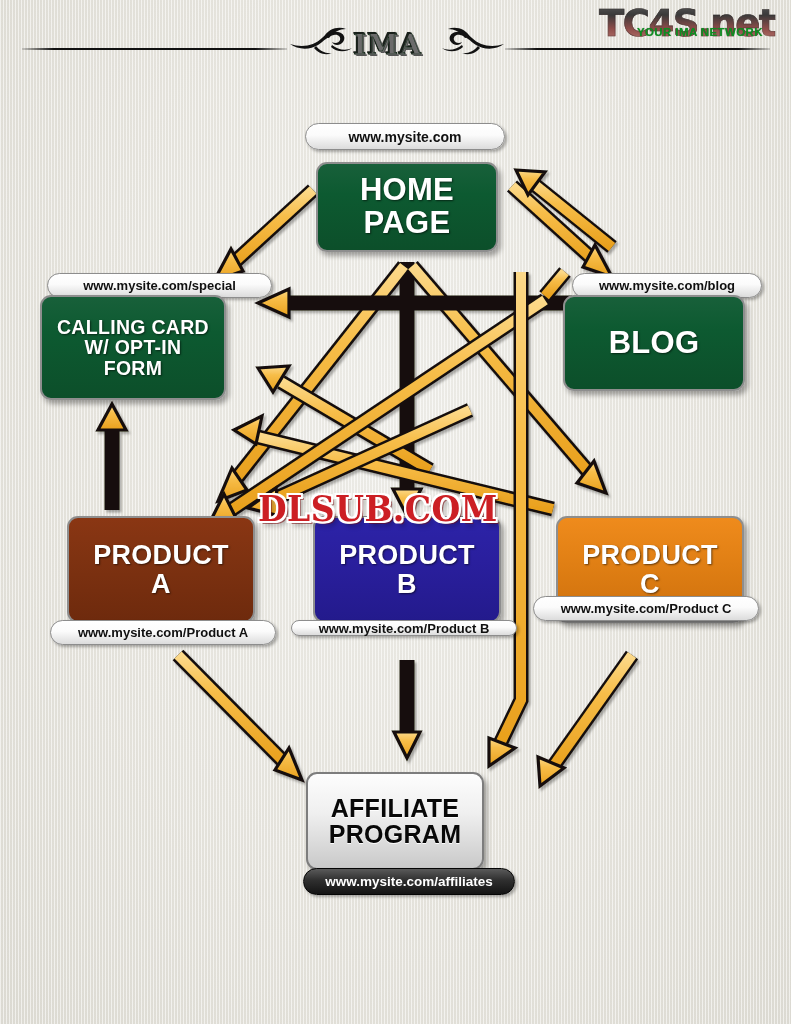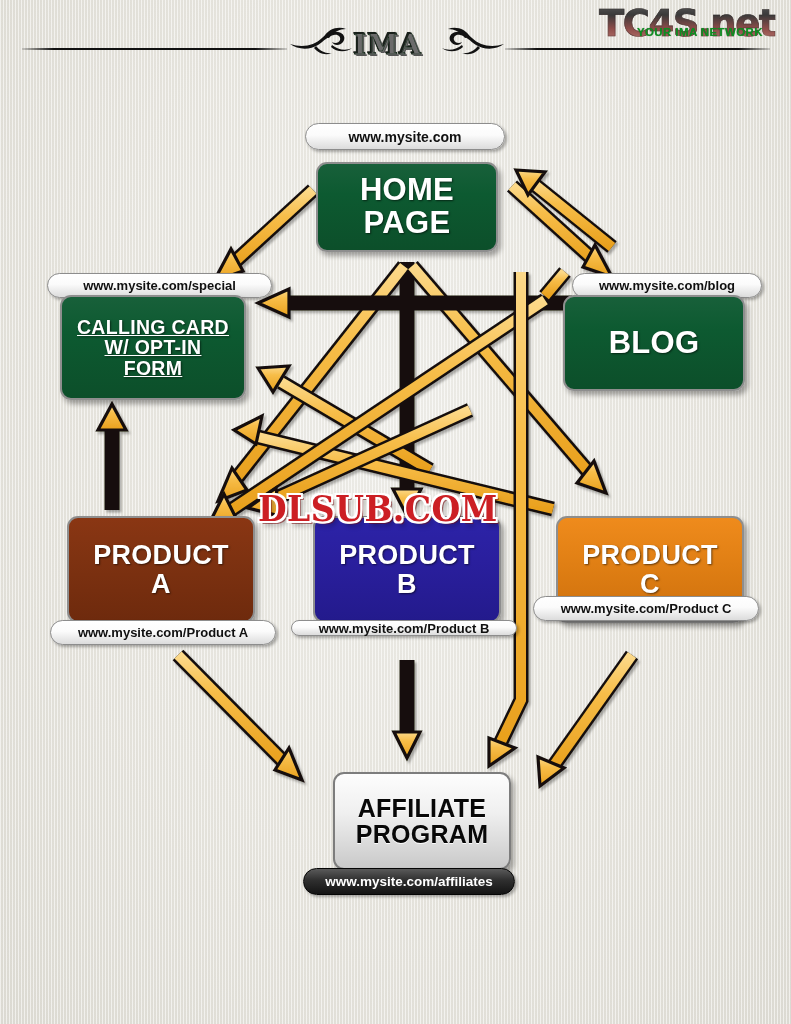--- a/index.html
+++ b/index.html
@@ -349,21 +349,21 @@
   <div class="node">
     <div class="pill" style="left:305px; top:123px; width:200px; height:27px; font-size:14px;">www.mysite.com</div>
     <div class="node-box green" style="left:316px; top:146px; width:182px; height:90px; font-size:31px;margin-top:16px;">
       <span style="white-space:pre-line;">HOME
 PAGE</span>
     </div>
   </div>
 
   <div class="node">
     <div class="pill" style="left:47px; top:273px; width:225px; height:25px; font-size:13px;">www.mysite.com/special</div>
-    <div class="node-box green" style="left:60px; top:295px; width:186px; height:105px; font-size:19.5px;text-decoration:underline;">
+    <div class="node-box green" style="left:40px; top:295px; width:186px; height:105px; font-size:19.5px;">
       <span style="white-space:pre-line;">CALLING CARD
 W/ OPT-IN
 FORM</span>
     </div>
   </div>
 
   <div class="node">
     <div class="pill" style="left:572px; top:273px; width:190px; height:25px; font-size:13px;">www.mysite.com/blog</div>
     <div class="node-box green" style="left:563px; top:295px; width:182px; height:96px; font-size:31px;">
       <span style="white-space:pre-line;">BLOG</span>
@@ -388,21 +388,21 @@
 
   <div class="node">
     <div class="node-box orange" style="left:556px; top:516px; width:188px; height:107px; font-size:27px;">
       <span style="white-space:pre-line;">PRODUCT
 C</span>
     </div>
     <div class="pill" style="left:533px; top:596px; width:226px; height:25px; font-size:13px;">www.mysite.com/Product C</div>
   </div>
 
   <div class="node">
-    <div class="node-box silver" style="left:333px; top:772px; width:178px; height:98px; font-size:25px;">
+    <div class="node-box silver" style="left:306px; top:772px; width:178px; height:98px; font-size:25px;">
       <span style="white-space:pre-line;">AFFILIATE
 PROGRAM</span>
     </div>
     <div class="pill pill-dark" style="left:303px; top:868px; width:212px; height:27px; font-size:13.5px;">www.mysite.com/affiliates</div>
   </div>
 
   <div id="watermark">DLSUB.COM</div>
 
   <div id="footer">
     

